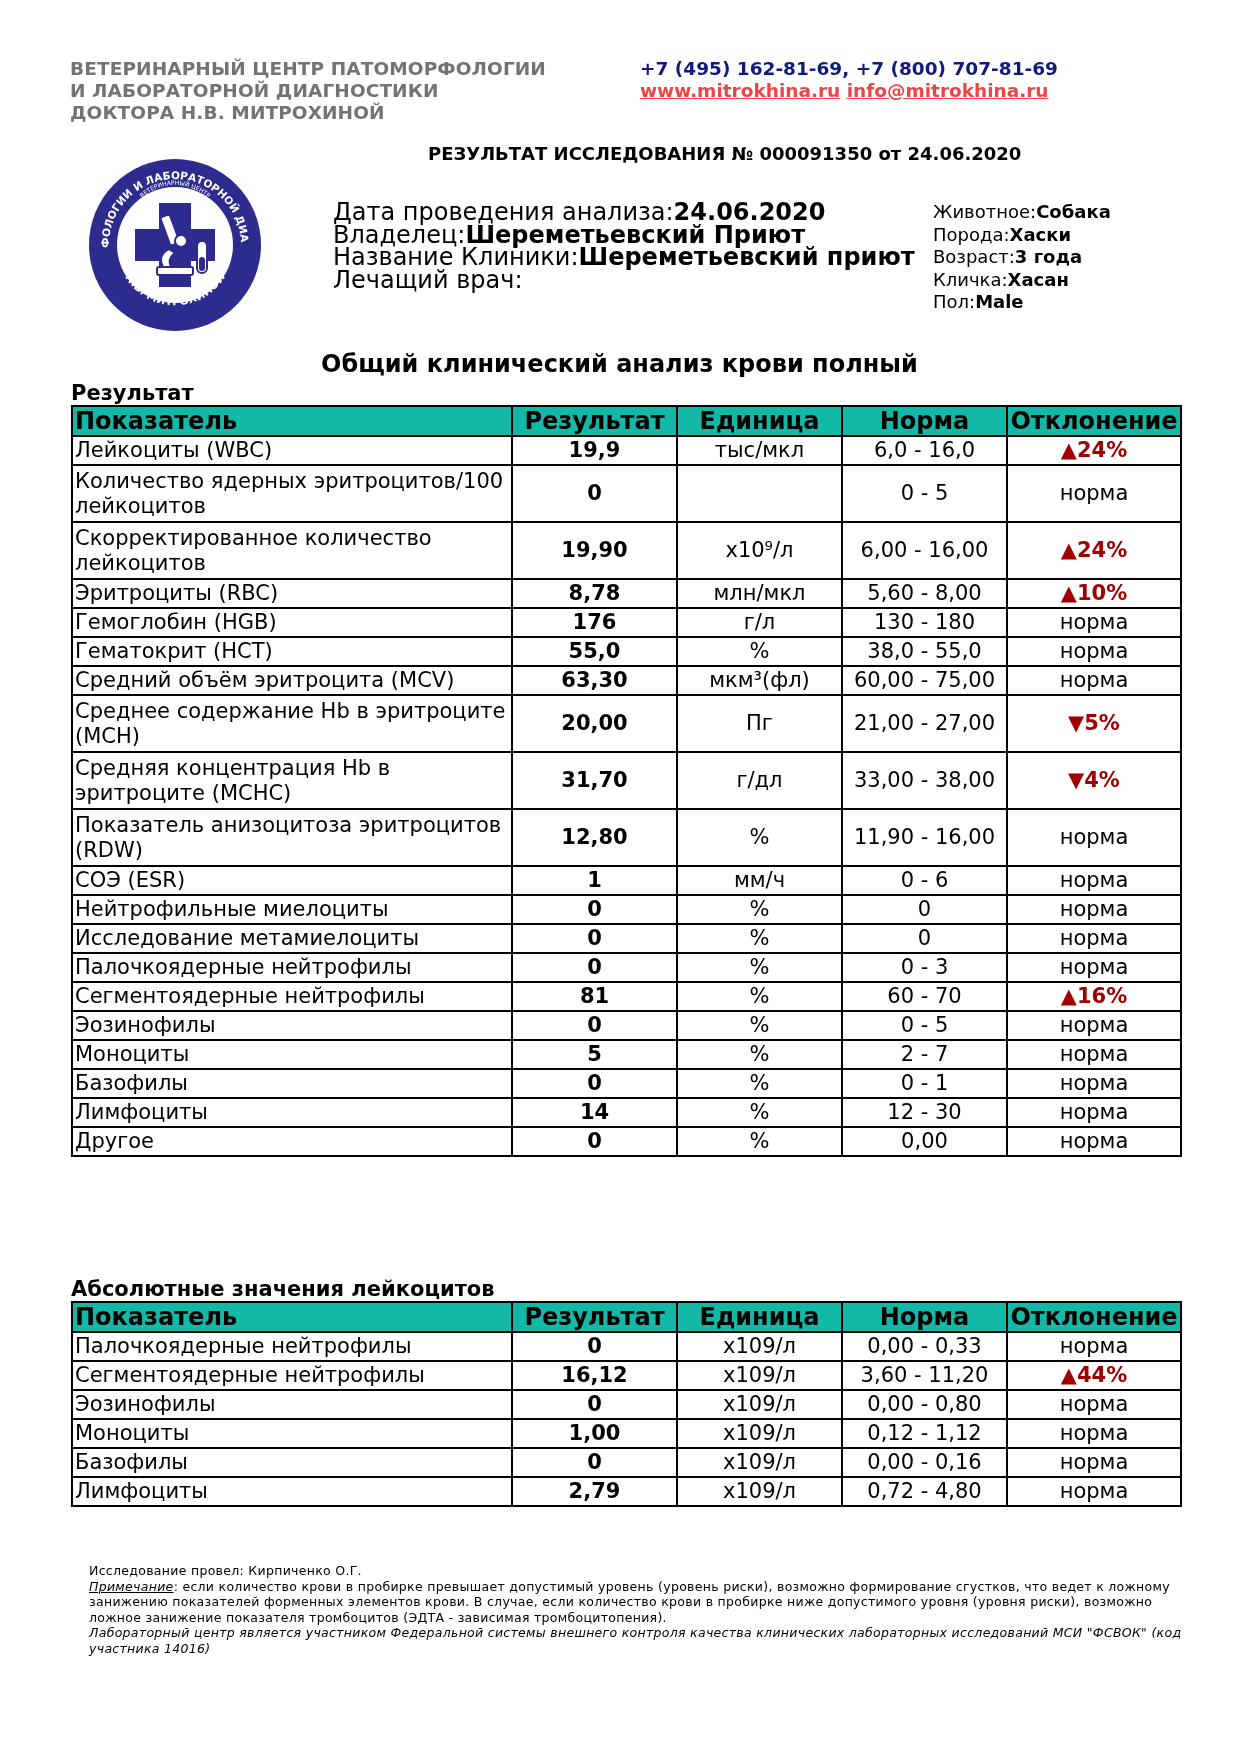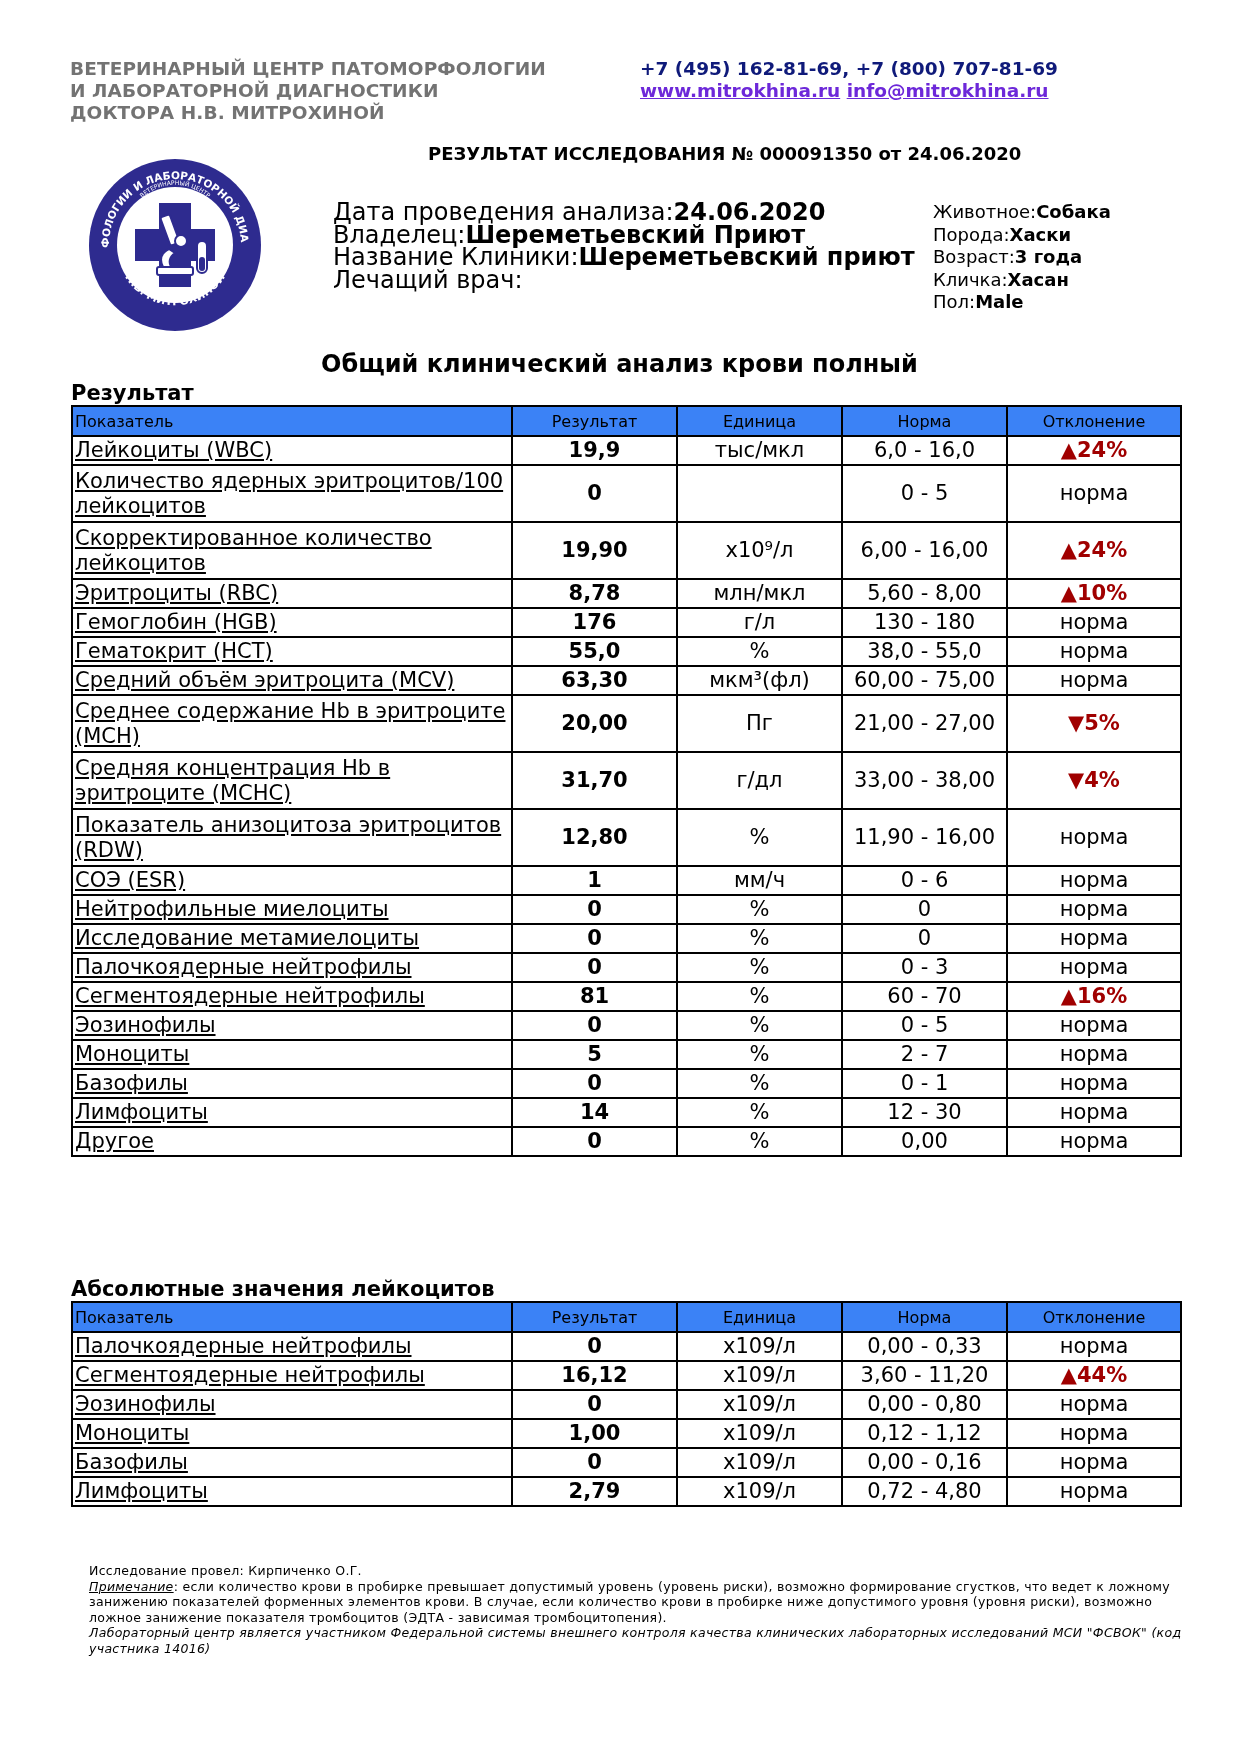--- a/index.html
+++ b/index.html
@@ -1,31 +1,31 @@
 <!DOCTYPE html>
 <html><head>
 <meta charset="utf-8">
 <style>
   html, body { margin: 0; padding: 0; background: #ffffff; }
   body { width: 1239px; height: 1754px; position: relative; font-family: "DejaVu Sans", sans-serif; color: #000; overflow: hidden; }
   .org { position: absolute; left: 70px; top: 58px; font-weight: bold; font-size: 18.5px; line-height: 22px; color: #737373; letter-spacing: 0.1px; }
   .contacts { position: absolute; left: 640px; top: 58px; font-weight: bold; font-size: 18.5px; line-height: 22px; color: #0f1a7a; }
-  .contacts a { color: #6d28d9; text-decoration: underline; }
+  .contacts a { color: #ef4444; text-decoration: underline; }
   .report-title { position: absolute; left: 428px; top: 143px; font-weight: bold; font-size: 18px; }
   .logo { position: absolute; left: 85px; top: 155px; width: 180px; height: 180px; }
   .info-left { position: absolute; left: 333px; top: 201px; font-size: 24px; line-height: 22.5px; }
   .info-right { position: absolute; left: 933px; top: 201px; font-size: 18px; line-height: 22.5px; }
   .info-left b, .info-right b { font-weight: bold; }
   .section-title { position: absolute; left: 0; width: 1239px; top: 350px; text-align: center; font-weight: bold; font-size: 24px; }
   .sub-title { position: absolute; left: 71px; font-weight: bold; font-size: 21px; }
   table.res { position: absolute; left: 71px; width: 1109px; border-collapse: collapse; font-size: 21px; table-layout: fixed; }
   table.res th, table.res td { border: 2px solid #000; padding: 0 2px; line-height: 25px; }
-  table.res th { background: #3b82f6; font-weight: normal; font-size: 16px; height: 28px; }
+  table.res th { background: #14b8a6; font-weight: bold; font-size: 24px; height: 28px; }
   table.res th.c0 { text-align: left; }
-  table.res td.c0 { text-align: left; text-decoration: underline; }
+  table.res td.c0 { text-align: left; }
   table.res td.c1 { text-align: center; font-weight: bold; }
   table.res td.c2, table.res td.c3, table.res td.c4 { text-align: center; }
   table.res td.dev-up, table.res td.dev-down { color: #a00000; font-weight: bold; }
   table.res tr.r1 td { height: 27px; }
   table.res tr.r2 td { height: 55px; }
   .footer { position: absolute; left: 89px; top: 1555px; width: 1110px; font-size: 12.5px; line-height: 15.5px; letter-spacing: 0.3px; margin-top: 8px; }
   .footer i { font-style: italic; }
   .footer .note-label { font-style: italic; text-decoration: underline; }
 </style>
 </head>

